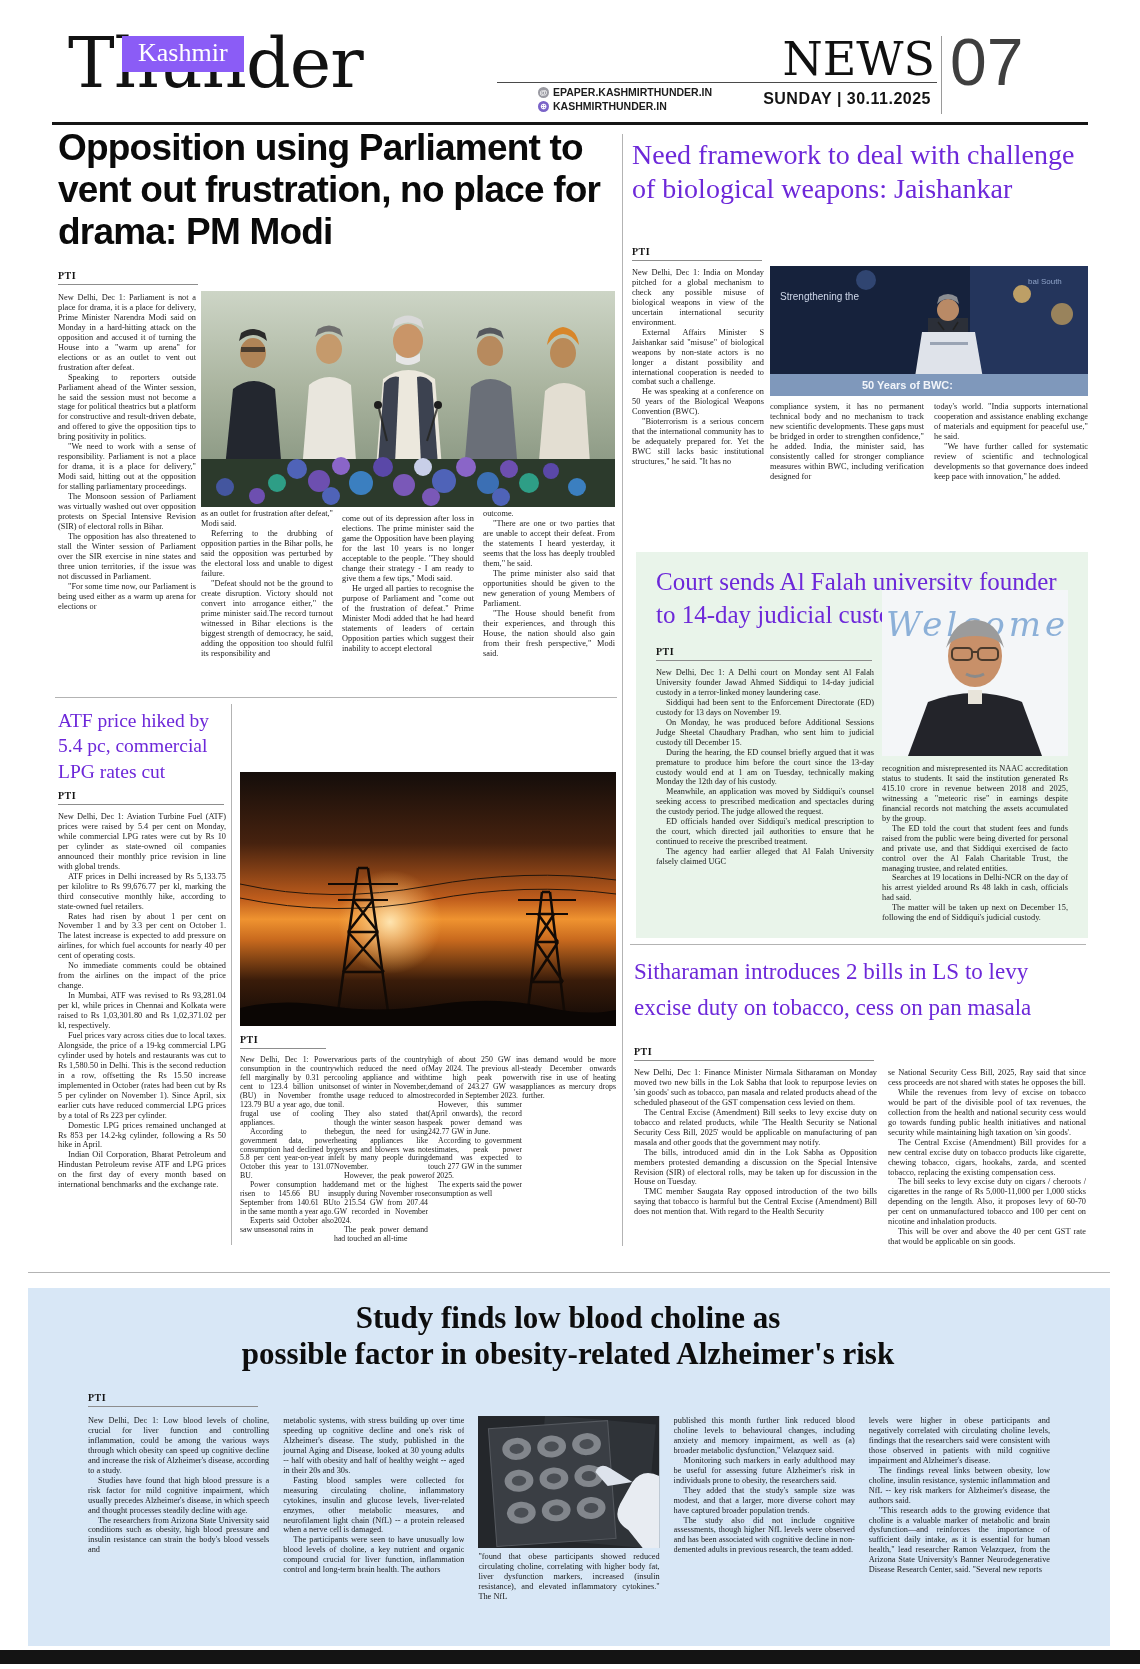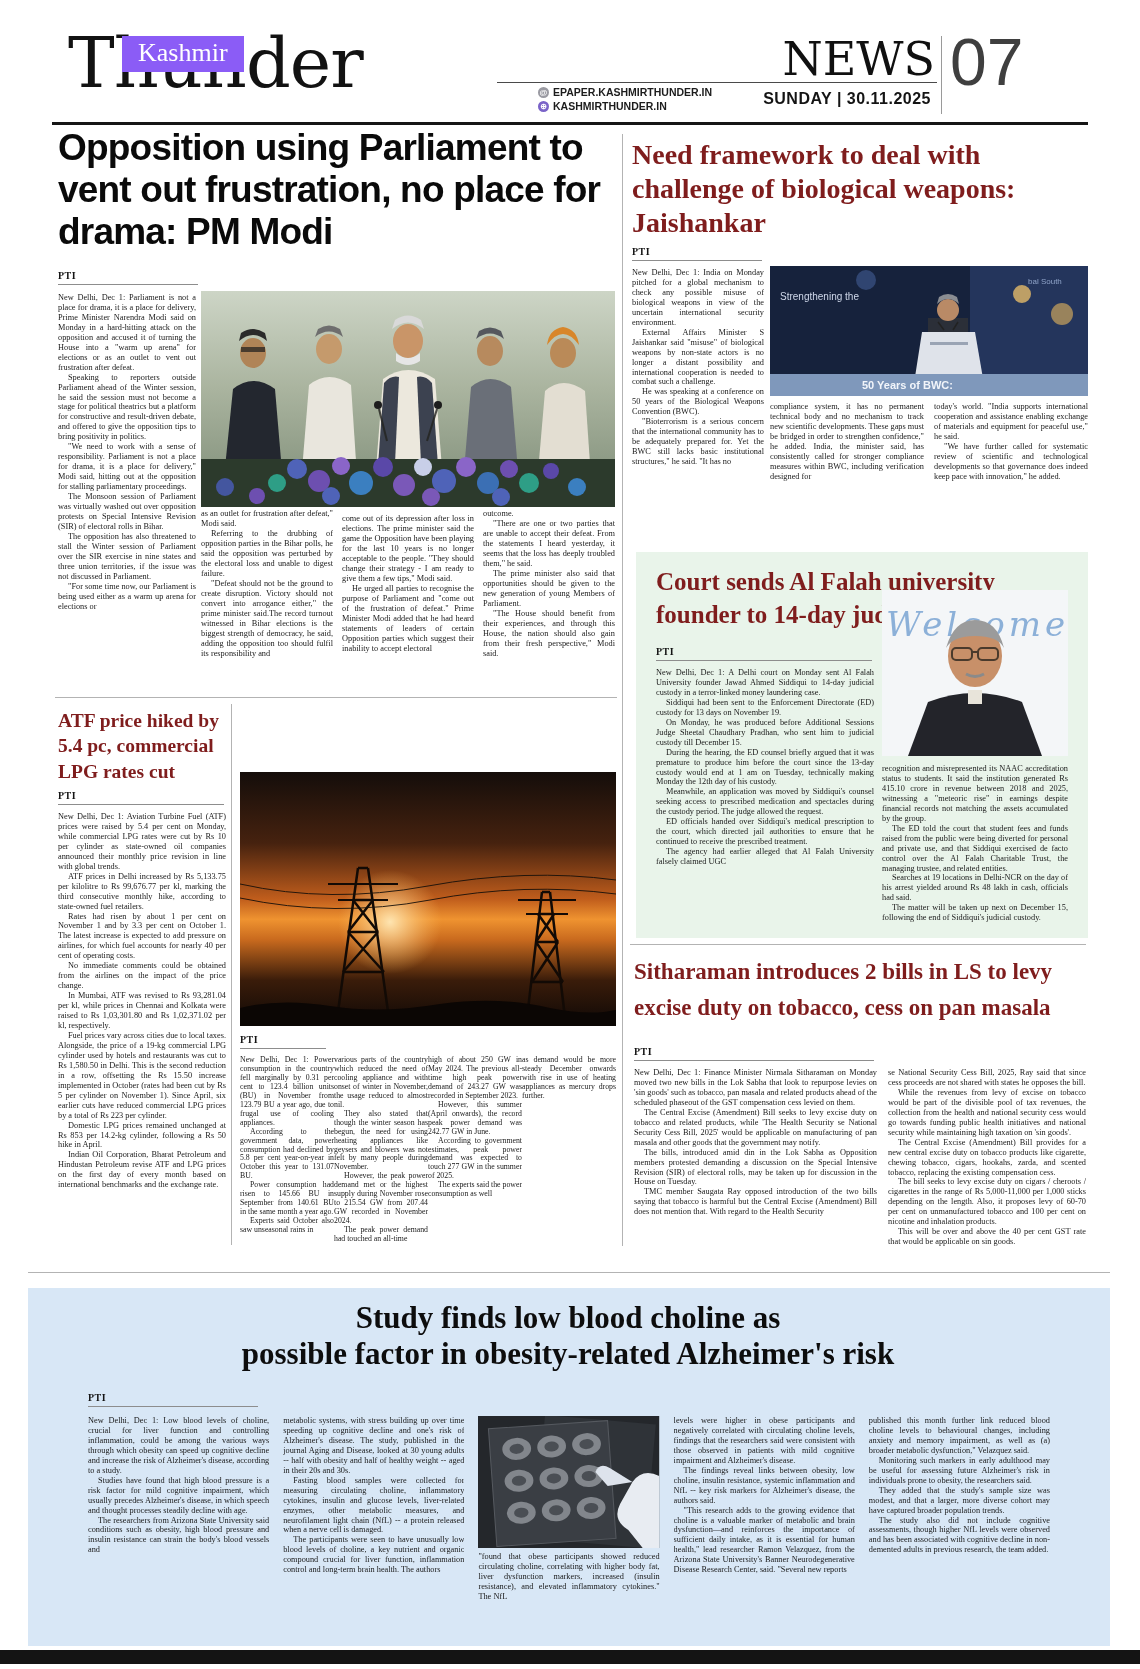--- a/index.html
+++ b/index.html
@@ -30,21 +30,21 @@
   
   .byline{position:absolute;font-family:"Liberation Serif",serif;font-weight:bold;font-size:10px;
         color:#141414;border-bottom:1px solid #8d8d8d;padding-bottom:3px;letter-spacing:.5px;}
   .col{position:absolute;overflow:hidden;text-align:justify;font-size:8.3px;line-height:1.2;color:#191919;}
   .para{margin:0;}
   .para + .para{text-indent:10px;}
   .cols{position:absolute;display:flex;overflow:hidden;}
   .cols > div{flex:1;overflow:hidden;text-align:justify;font-size:8.3px;line-height:1.2;color:#191919;}
   .hl-sans{position:absolute;font-family:"Liberation Sans",sans-serif;font-weight:bold;
         font-size:37px;line-height:1.13;letter-spacing:-.8px;color:#0a0a0a;}
-  .hl-serif{position:absolute;font-family:"Liberation Serif",serif;font-weight:bold;color:#7f1d1d;}
+  .hl-serif{position:absolute;font-family:"Liberation Serif",serif;font-weight:normal;color:#6d28d9;}
   .photo{position:absolute;overflow:hidden;}
   .photo svg{display:block;width:100%;height:100%;}
   
   .box-green{position:absolute;left:636px;top:552px;width:452px;height:386px;background:#e9f4ea;}
   .box-blue{position:absolute;left:28px;top:1288px;width:1082px;height:358px;background:#d8e7f6;}
   .study-hl{position:absolute;left:90px;top:12px;width:900px;text-align:center;
         font-family:"Liberation Serif",serif;font-weight:bold;font-size:31px;line-height:1.16;color:#0d0d0d;}
   .footer-bar{position:absolute;left:0;top:1650px;width:1140px;height:14px;background:#141414;}
   .small-cols{font-size:7.8px !important;line-height:1.15 !important;}
 </style>
@@ -394,28 +394,28 @@
             </g>
             <path d="M176 132 L176 60 Q160 52 150 66 L138 88 Q130 104 146 114 L160 132 Z" fill="#e8ecf2"></path>
             <path d="M150 66 L128 52 Q118 46 114 56 L126 70 Z" fill="#dde3ec"></path>
           </svg>
         </div>
         <div class="col" style="position:relative;width:100%;flex:1;overflow:hidden;">
             <p class="para">"found that obese participants showed reduced circulating choline, correlating with higher body fat, liver dysfunction markers, increased (insulin resistance), and elevated inflammatory cytokines." The NfL</p>
           </div>
       </div>
       <div>
-          <p class="para">levels were higher in obese participants and negatively correlated with circulating choline levels, findings that the researchers said were consistent with those observed in patients with mild cognitive impairment and Alzheimer's disease.</p>
-          <p class="para">The findings reveal links between obesity, low choline, insulin resistance, systemic inflammation and NfL -- key risk markers for Alzheimer's disease, the authors said.</p>
-          <p class="para">"This research adds to the growing evidence that choline is a valuable marker of metabolic and brain dysfunction—and reinforces the importance of sufficient daily intake, as it is essential for human health," lead researcher Ramon Velazquez, from the Arizona State University's Banner Neurodegenerative Disease Research Center, said. "Several new reports</p>
-        </div>
-      <div>
           <p class="para">published this month further link reduced blood choline levels to behavioural changes, including anxiety and memory impairment, as well as (a) broader metabolic dysfunction," Velazquez said.</p>
           <p class="para">Monitoring such markers in early adulthood may be useful for assessing future Alzheimer's risk in individuals prone to obesity, the researchers said.</p>
           <p class="para">They added that the study's sample size was modest, and that a larger, more diverse cohort may have captured broader population trends.</p>
           <p class="para">The study also did not include cognitive assessments, though higher NfL levels were observed and has been associated with cognitive decline in non-demented adults in previous research, the team added.</p>
         </div>
+      <div>
+          <p class="para">levels were higher in obese participants and negatively correlated with circulating choline levels, findings that the researchers said were consistent with those observed in patients with mild cognitive impairment and Alzheimer's disease.</p>
+          <p class="para">The findings reveal links between obesity, low choline, insulin resistance, systemic inflammation and NfL -- key risk markers for Alzheimer's disease, the authors said.</p>
+          <p class="para">"This research adds to the growing evidence that choline is a valuable marker of metabolic and brain dysfunction—and reinforces the importance of sufficient daily intake, as it is essential for human health," lead researcher Ramon Velazquez, from the Arizona State University's Banner Neurodegenerative Disease Research Center, said. "Several new reports</p>
+        </div>
     </div>
   </div>
 
   <div class="footer-bar"></div>
 
 </div>
 
 </body></html>

